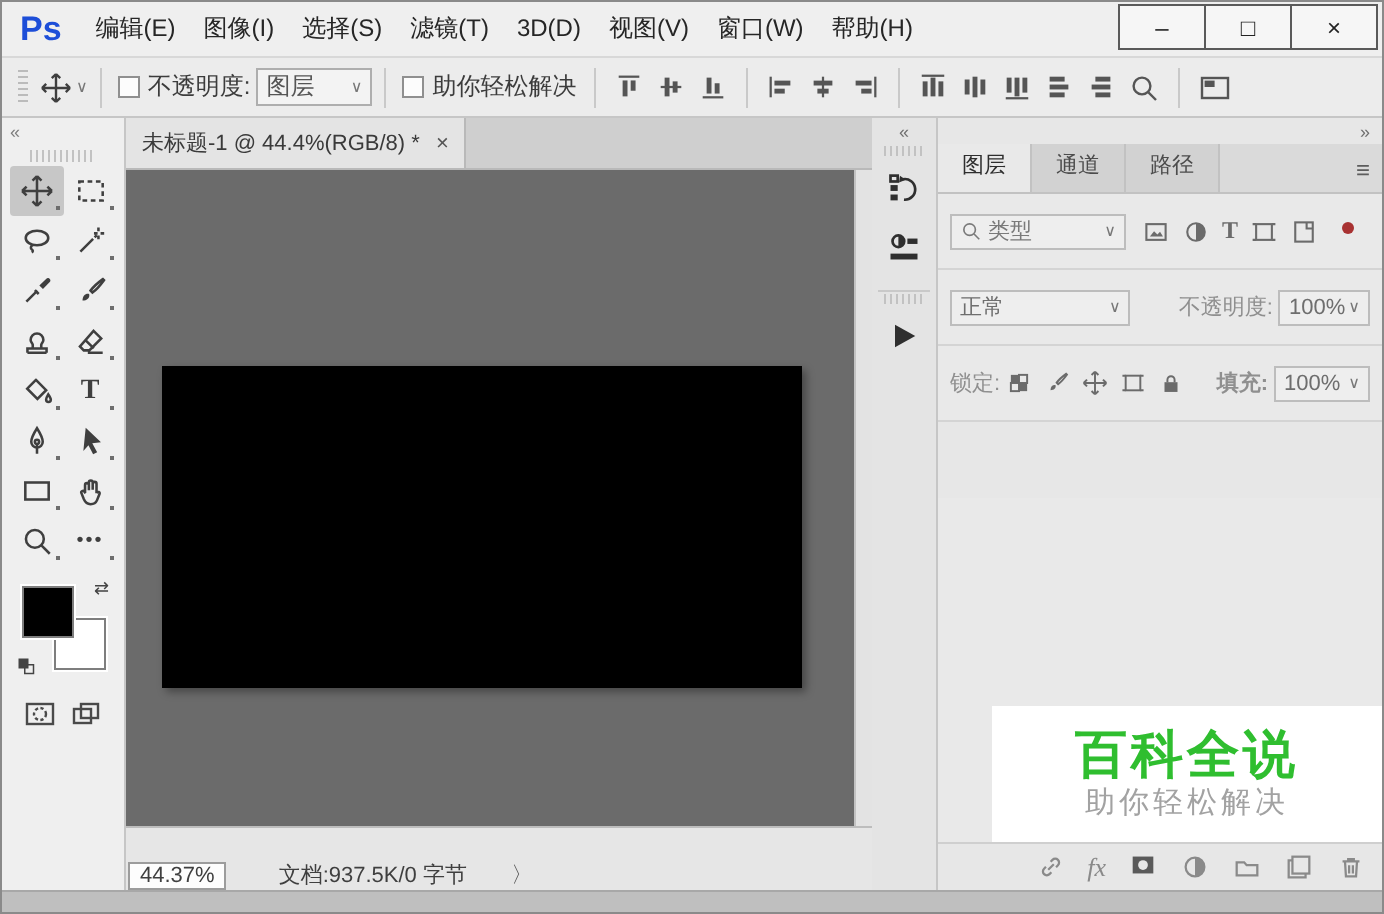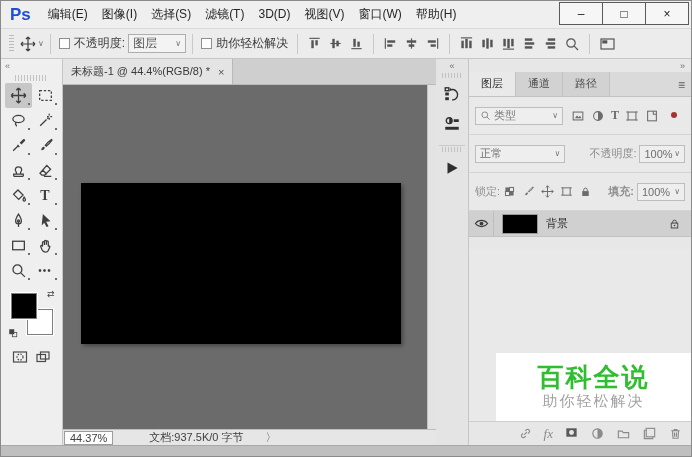--- a/index.html
+++ b/index.html
@@ -52,24 +52,24 @@
 
   
   .docarea{position:absolute;left:62px;top:58px;right:255px;bottom:11px;background:#d2d2d2;}
   .tabbar{position:absolute;left:0;top:0;right:0;height:26px;background:#cfcfcf;border-bottom:1px solid #b9b9b9;display:flex;}
   .doctab{display:flex;align-items:center;background:#e4e4e4;border-right:1px solid #b9b9b9;
     padding:0 8px;font-size:11px;color:#3a3a3a;max-width:220px;white-space:nowrap;}
   .doctab .close{margin-left:8px;color:#555;font-size:11px;}
   .viewport{position:absolute;left:0;top:26px;right:9px;bottom:16px;background:#6b6b6b;overflow:hidden;}
   .canvas{position:absolute;left:18px;top:98px;width:320px;height:161px;background:#000;box-shadow:2px 2px 4px rgba(0,0,0,.35);}
   .vscroll{position:absolute;right:0;top:26px;bottom:16px;width:9px;background:#e3e3e3;border-left:1px solid #c2c2c2;}
-  .statusbar{position:absolute;left:0;right:0;bottom:0;height:16px;background:#e6e6e6;border-top:1px solid #bdbdbd;
+  .statusbar{position:absolute;left:0;right:0;bottom:0;height:32px;background:#e6e6e6;border-top:1px solid #bdbdbd;
     display:flex;align-items:flex-end;font-size:11px;color:#3f3f3f;}
   .zoombox{background:#fdfdfd;border:1px solid #9c9c9c;padding:0 5px;margin:0 0 0 1px;height:14px;line-height:13px;}
-  .docinfo{margin-left:36px;}
+  .docinfo{margin-left:26px;}
   .status-chev{margin-left:22px;color:#555;}
 
   
   .dock{position:absolute;right:0;top:58px;width:255px;bottom:11px;background:#e7e7e7;}
   .dstrip{position:absolute;left:0;top:0;bottom:0;width:33px;background:#e4e4e4;border-right:1px solid #c6c6c6;}
   .dstrip-head{height:13px;display:flex;align-items:center;justify-content:center;color:#6e6e6e;font-size:9px;}
   .dstrip-grip{height:5px;margin:1px 6px;background:repeating-linear-gradient(90deg,#c2c2c2,#c2c2c2 1px,transparent 1px,transparent 3px);}
   .dstrip-btn{height:30px;display:flex;align-items:center;justify-content:center;color:#2f2f2f;}
   .dstrip-sep{height:1px;background:#c9c9c9;margin:6px 3px 0 3px;}
   .dmain{position:absolute;left:33px;right:0;top:0;bottom:0;}
@@ -494,37 +494,20 @@
               <path d="M5.8 7.5V6a2.2 2.2 0 014.4 0v1.5"></path>
             </svg>
           </span>
         <span class="lab" style="margin-left:auto;font-weight:bold;">填充:</span>
         <div class="pdd" style="width:48px;margin-left:3px;">
           <span style="flex:1;color:#6e6e6e;">100%</span>
           <span class="chev" style="font-size:8px;">∨</span>
         </div>
       </div>
 
-      <div class="layerrow">
-        <div class="eyecell">
-          <svg class="ic" width="15" height="15" viewBox="0 0 16 16">
-              <path d="M1.5 8c3.5-4.4 9.5-4.4 13 0-3.5 4.4-9.5 4.4-13 0z"></path>
-              <circle class="fil" cx="8" cy="8" r="2"></circle>
-            </svg>
-        </div>
-        <div class="lthumb" style="background: rgb(0, 0, 0);"></div>
-        <span class="lname">背景</span>
-        <span class="llock">
-          <svg class="ic" width="13" height="13" viewBox="0 0 16 16">
-              <rect x="4" y="7.5" width="8" height="6"></rect>
-              <path d="M5.8 7.5V6a2.2 2.2 0 014.4 0v1.5"></path>
-              <circle class="fil" cx="8" cy="10.5" r="1"></circle>
-            </svg>
-        </span>
-      </div>
 
       <div class="dfill"></div>
 
       <div class="watermark">
         <div class="wm-title" style="color: rgb(47, 190, 47);">百科全说</div>
         <div class="wm-sub" style="color: rgb(162, 162, 162);">助你轻松解决</div>
       </div>
 
       <div class="pbottom">
         <span>

